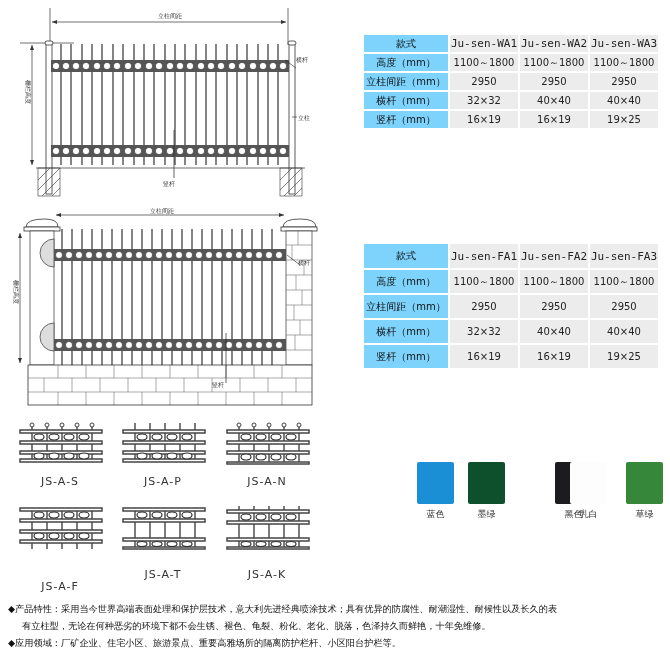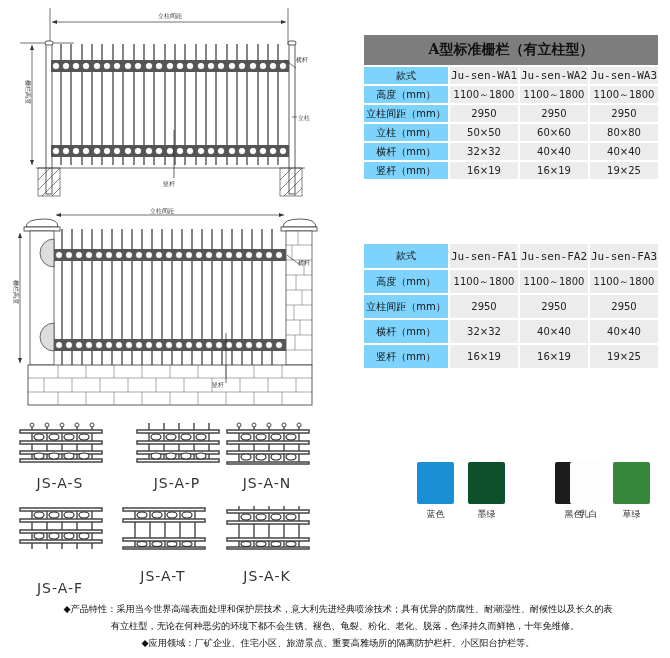--- a/index.html
+++ b/index.html
@@ -19,23 +19,23 @@
   .spec td.model { font-family:"DejaVu Sans Mono", monospace; font-size:11px; }
 
   
   .swatches { position:absolute; left:366px; top:462px; width:300px; height:60px; }
   .sw { position:absolute; top:0; width:37px; text-align:center; }
   .sw .box { width:37px; height:42px; border-radius:2px; }
   .sw .name { font-size:9px; margin-top:4px; color:#333; }
 
   
   .variant { position:absolute; width:90px; text-align:center; }
-  .variant .vlabel { font-size:14px; margin-top:6px; letter-spacing:1px; color:#333; }
-
-  .features { position:absolute; left:8px; top:600px; width:660px; font-size:9.2px; line-height:17px; color:#111;text-align:center; }
+  .variant .vlabel { font-size:11px; margin-top:6px; letter-spacing:1px; color:#333; }
+
+  .features { position:absolute; left:8px; top:600px; width:660px; font-size:9.2px; line-height:17px; color:#111; }
   .features p { margin:0; }
   .indent { padding-left:14px; }
 </style>
 </head>
 <body>
 
 <div class="drawing" style="left:0;top:0;width:330px;height:200px;">
   <svg width="330" height="200" viewBox="0 0 330 200">
 
     <line x1="50" y1="8" x2="50" y2="45" stroke="#333" stroke-width="0.7"></line>
@@ -337,21 +337,21 @@
         <ellipse cx="54" cy="17" rx="5" ry="3"></ellipse>
         <ellipse cx="69" cy="17" rx="5" ry="3"></ellipse>
     <ellipse cx="24" cy="36" rx="5" ry="3"></ellipse>
         <ellipse cx="39" cy="36" rx="5" ry="3"></ellipse>
         <ellipse cx="54" cy="36" rx="5" ry="3"></ellipse>
         <ellipse cx="69" cy="36" rx="5" ry="3"></ellipse>
       </g>
   </svg>
   <div class="vlabel">JS-A-S</div>
 </div>
-<div class="variant" style="left:132px;top:420px;text-align:center;">
+<div class="variant" style="left:118px;top:420px;text-align:center;">
   <svg width="90" height="45" viewBox="0 0 90 45">
     <g stroke="#444" stroke-width="1.4">
         <line x1="17" y1="3" x2="17" y2="42"></line>
         <line x1="32" y1="3" x2="32" y2="42"></line>
         <line x1="47" y1="3" x2="47" y2="42"></line>
         <line x1="62" y1="3" x2="62" y2="42"></line>
         <line x1="77" y1="3" x2="77" y2="42"></line>
       </g>
     <g fill="#fff" stroke="#444" stroke-width="1.5">
         <rect x="5" y="10" width="82" height="3"></rect>
@@ -487,46 +487,37 @@
         <ellipse cx="39" cy="39" rx="5" ry="2.5"></ellipse>
         <ellipse cx="54" cy="39" rx="5" ry="2.5"></ellipse>
         <ellipse cx="69" cy="39" rx="5" ry="2.5"></ellipse>
       </g>
   </svg>
   <div class="vlabel" style="margin-top:14px;">JS-A-K</div>
 </div>
 
 <table class="spec" style="top:33px;">
   <tbody>
-      <tr>
-        <td colspan="4" class="title">A型标准栅栏（有立柱型）</td>
-      </tr>
   <tr>
     <td class="head">款式</td>
     <td class="cell model">Ju-sen-WA1</td>
     <td class="cell model">Ju-sen-WA2</td>
     <td class="cell model">Ju-sen-WA3</td>
   </tr>
   <tr>
     <td class="head">高度（mm）</td>
     <td class="cell">1100～1800</td>
     <td class="cell">1100～1800</td>
     <td class="cell">1100～1800</td>
   </tr>
   <tr>
     <td class="head">立柱间距（mm）</td>
     <td class="cell">2950</td>
     <td class="cell">2950</td>
     <td class="cell">2950</td>
-  </tr>
-  <tr>
-    <td class="head">立柱（mm）</td>
-    <td class="cell">50×50</td>
-    <td class="cell">60×60</td>
-    <td class="cell">80×80</td>
   </tr>
   <tr>
     <td class="head">横杆（mm）</td>
     <td class="cell">32×32</td>
     <td class="cell">40×40</td>
     <td class="cell">40×40</td>
   </tr>
   <tr>
     <td class="head">竖杆（mm）</td>
     <td class="cell">16×19</td>
@@ -581,21 +572,21 @@
     <div class="name">墨绿</div>
   </div>
   <div class="sw" style="left:153px;padding-left:36px;">
     <div class="box" style="background:#1c1c1e;"></div>
     <div class="name">黑色</div>
   </div>
   <div class="sw" style="left:204px;">
     <div class="box" style="background:#fdfdfd;"></div>
     <div class="name">乳白</div>
   </div>
-  <div class="sw" style="left:247px;">
+  <div class="sw" style="left:260px;">
     <div class="box" style="background:#36873a;"></div>
     <div class="name">草绿</div>
   </div>
 </div>
 
 <div class="features">
   <p>◆产品特性：采用当今世界高端表面处理和保护层技术，意大利先进经典喷涂技术；具有优异的防腐性、耐潮湿性、耐候性以及长久的表</p>
   <p class="indent">有立柱型，无论在何种恶劣的环境下都不会生锈、褪色、龟裂、粉化、老化、脱落，色泽持久而鲜艳，十年免维修。</p>
   <p>◆应用领域：厂矿企业、住宅小区、旅游景点、重要高雅场所的隔离防护栏杆、小区阳台护栏等。</p>
 </div>

